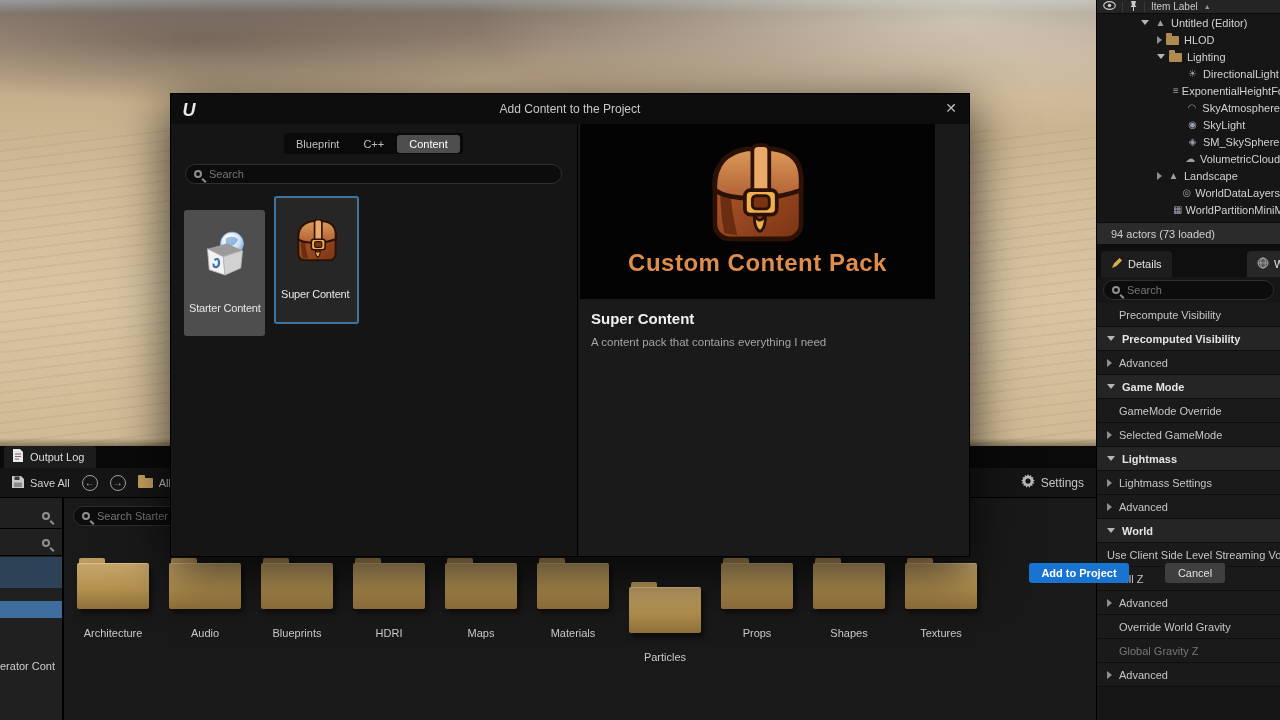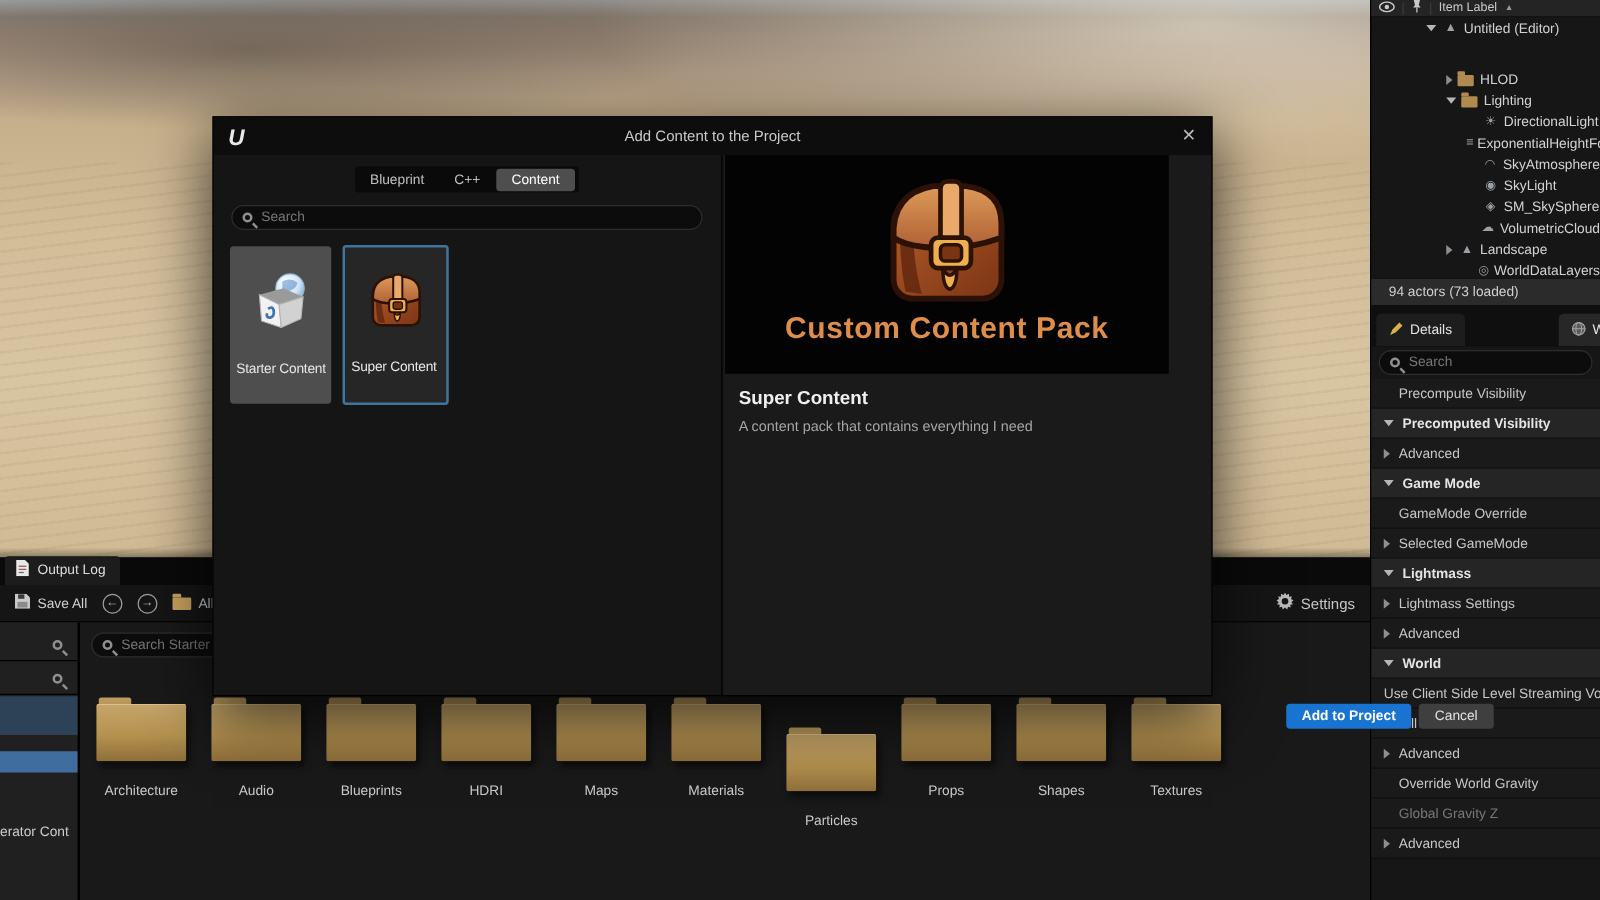--- a/index.html
+++ b/index.html
@@ -78,21 +78,21 @@
   #dlg-logo{position:absolute;left:8px;top:4px;}
   #dlg-title{position:absolute;left:0;right:0;top:8px;text-align:center;font-size:12px;color:#c8c8c8;}
   #dlg-close{position:absolute;right:12px;top:6px;font-size:14px;color:#bababa;cursor:default;}
   #dlg-left{position:absolute;left:0;top:30px;width:407px;bottom:0;background:#151515;border-right:1px solid #000;}
   #dlg-right{position:absolute;left:408px;top:30px;right:0;bottom:0;background:#1a1a1a;}
   #dlg-tabs{position:absolute;left:113px;top:9px;width:179px;height:21px;background:#0a0a0a;border-radius:3px;display:flex;align-items:center;}
   .dlg-tab{font-size:11px;color:#c0c0c0;padding:3px 12px;border-radius:3px;white-space:nowrap;}
   .dlg-tab.active{background:#4e4e4e;color:#fff;margin:1px;}
   #dlg-search{position:absolute;left:14px;top:40px;width:377px;}
   #pack-grid{position:absolute;left:13px;top:73px;display:flex;gap:9px;align-items:flex-start;}
-  .pack-tile{position:relative;width:81px;height:126px;background:#4e4e4e;border-radius:3px;}
+  .pack-tile{position:relative;width:81px;height:126px;background:#4e4e4e;border-radius:3px;margin-top:13px;}
   .pack-tile.selected{width:85px;height:128px;background:#262626;border:2px solid #3f749e;margin-top:-1px;}
   .pack-icon{position:absolute;left:0;right:0;top:16px;display:flex;justify-content:center;}
   .pack-label{position:absolute;left:5px;right:2px;bottom:22px;font-size:11px;color:#e6e6e6;white-space:nowrap;overflow:hidden;letter-spacing:-0.2px;}
   #preview-image{position:absolute;left:1px;top:0;width:355px;height:175px;background:#030303;overflow:hidden;}
   #preview-satchel{position:absolute;left:0;right:0;top:8px;display:flex;justify-content:center;}
   #banner-text{position:absolute;left:0;right:0;bottom:22px;text-align:center;font-size:24px;font-weight:800;color:#de8d4b;letter-spacing:0.5px;white-space:nowrap;}
   #preview-name{position:absolute;left:12px;top:186px;font-size:15px;font-weight:bold;color:#f0f0f0;}
   #preview-desc{position:absolute;left:12px;top:212px;font-size:11.5px;color:#a5a5a5;}
   #dlg-divider{position:absolute;left:0;right:0;top:432px;height:1px;background:#000;}
   .dlg-btn{position:absolute;top:439px;height:20px;border-radius:3px;font-size:11px;font-weight:bold;display:flex;align-items:center;justify-content:center;color:#fff;}
@@ -123,21 +123,21 @@
       <span class="col-div"></span>
       <span>Item Label</span>
       <span style="font-size:7px;color:#9a9a9a;">▲</span>
     </div>
     <div id="outliner-list">
         <div class="o-row" style="padding-left: 44px;">
           <span class="tri down"></span>
           <span class="o-icon">▲</span>
           <span>Untitled (Editor)</span>
         </div>
-        <div class="o-row" style="padding-left: 60px; margin-top: 24px;">
+        <div class="o-row" style="padding-left: 60px;">
           <span class="tri right"></span>
           <span class="folder-mini"></span>
           <span>HLOD</span>
         </div>
         <div class="o-row" style="padding-left: 60px;">
           <span class="tri down"></span>
           <span class="folder-mini"></span>
           <span>Lighting</span>
         </div>
         <div class="o-row" style="padding-left: 76px;">
@@ -476,17 +476,17 @@
   <rect x="29" y="34" width="9" height="7" rx="2" fill="#7a3414" stroke="#2c1206" stroke-width="1.5"></rect>
   <path d="M30 44 Q33 50 36 44 Q36 52 33 53 Q30 52 30 44 Z" fill="#eeb04e" stroke="#2c1206" stroke-width="1.5"></path>
   </svg>
           </div>
         <div id="banner-text" style="color: rgb(222, 141, 75);">Custom Content Pack</div>
       </div>
       <div id="preview-name">Super Content</div>
       <div id="preview-desc">A content pack that contains everything I need</div>
       <div id="dlg-divider"></div>
       <div id="add-btn" class="dlg-btn" style="left: 450px; background: rgb(24, 115, 209);">Add to Project</div>
-      <div id="cancel-btn" class="dlg-btn" style="left:556px;">Cancel</div>
+      <div id="cancel-btn" class="dlg-btn" style="left:586px;">Cancel</div>
     </div>
   </div>
 
 </div>
 
 </body></html>

